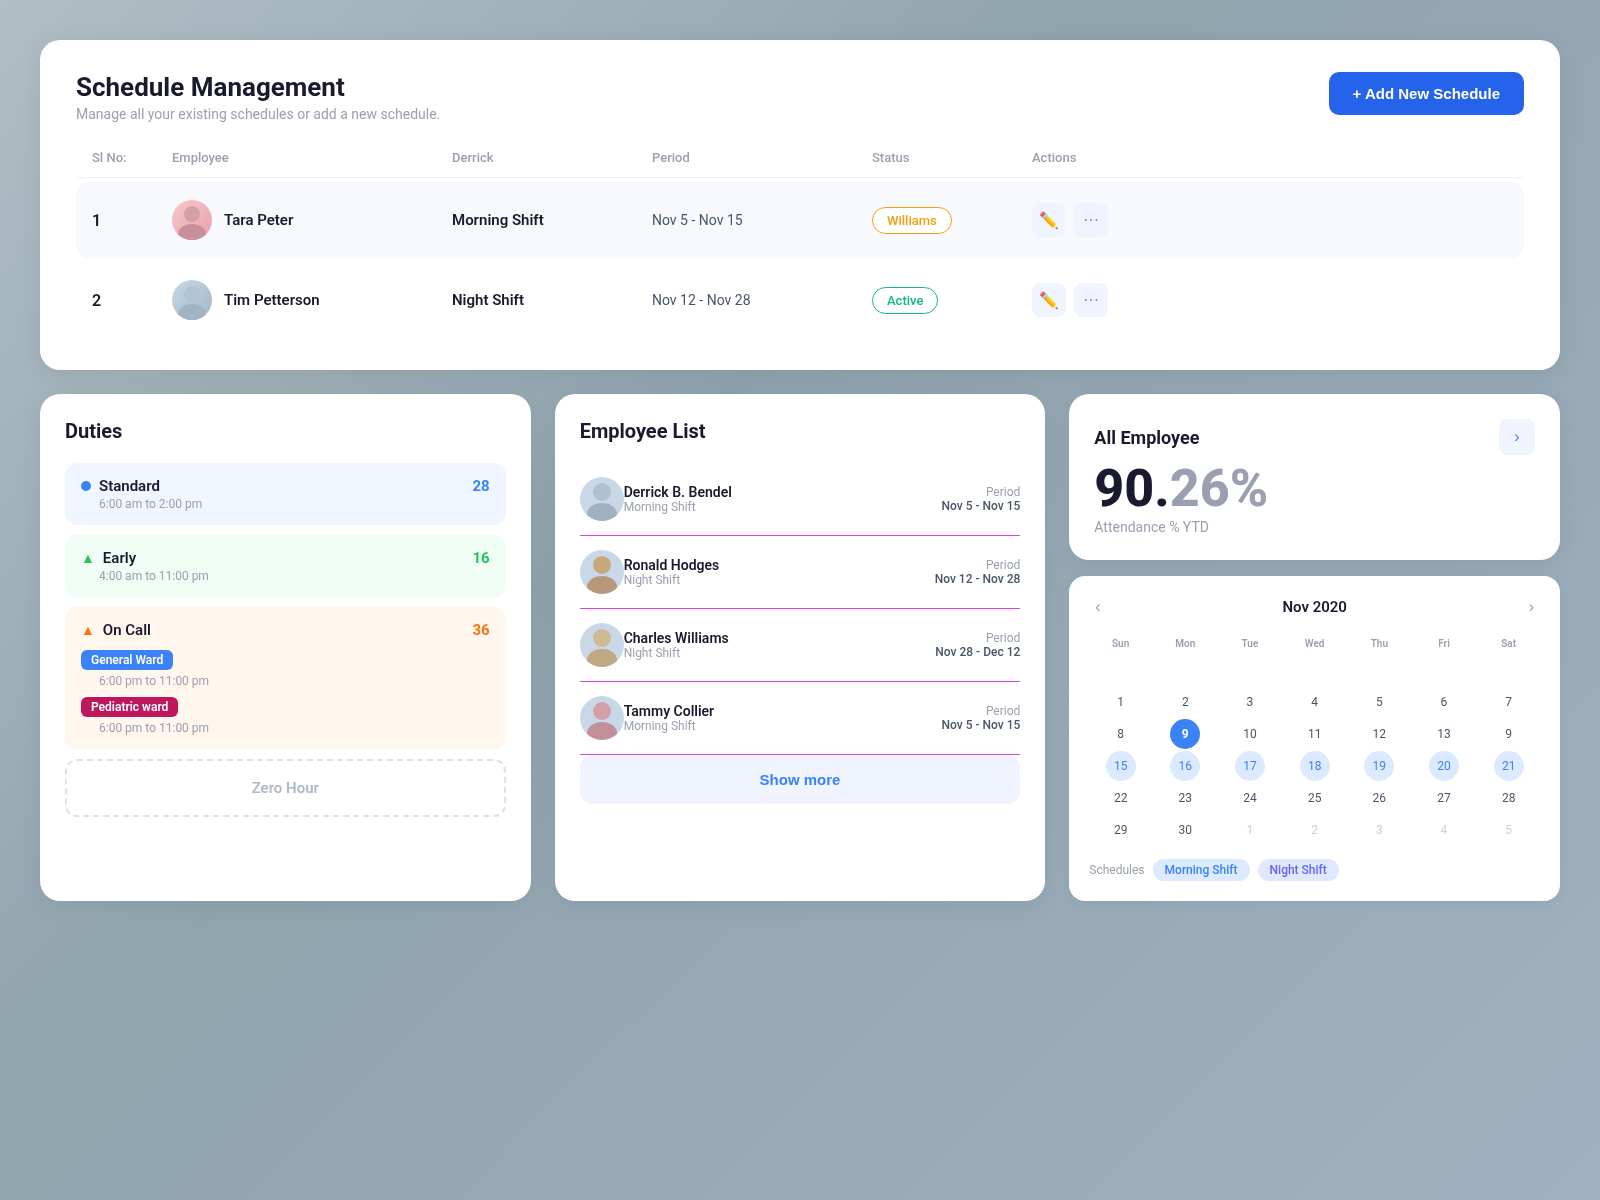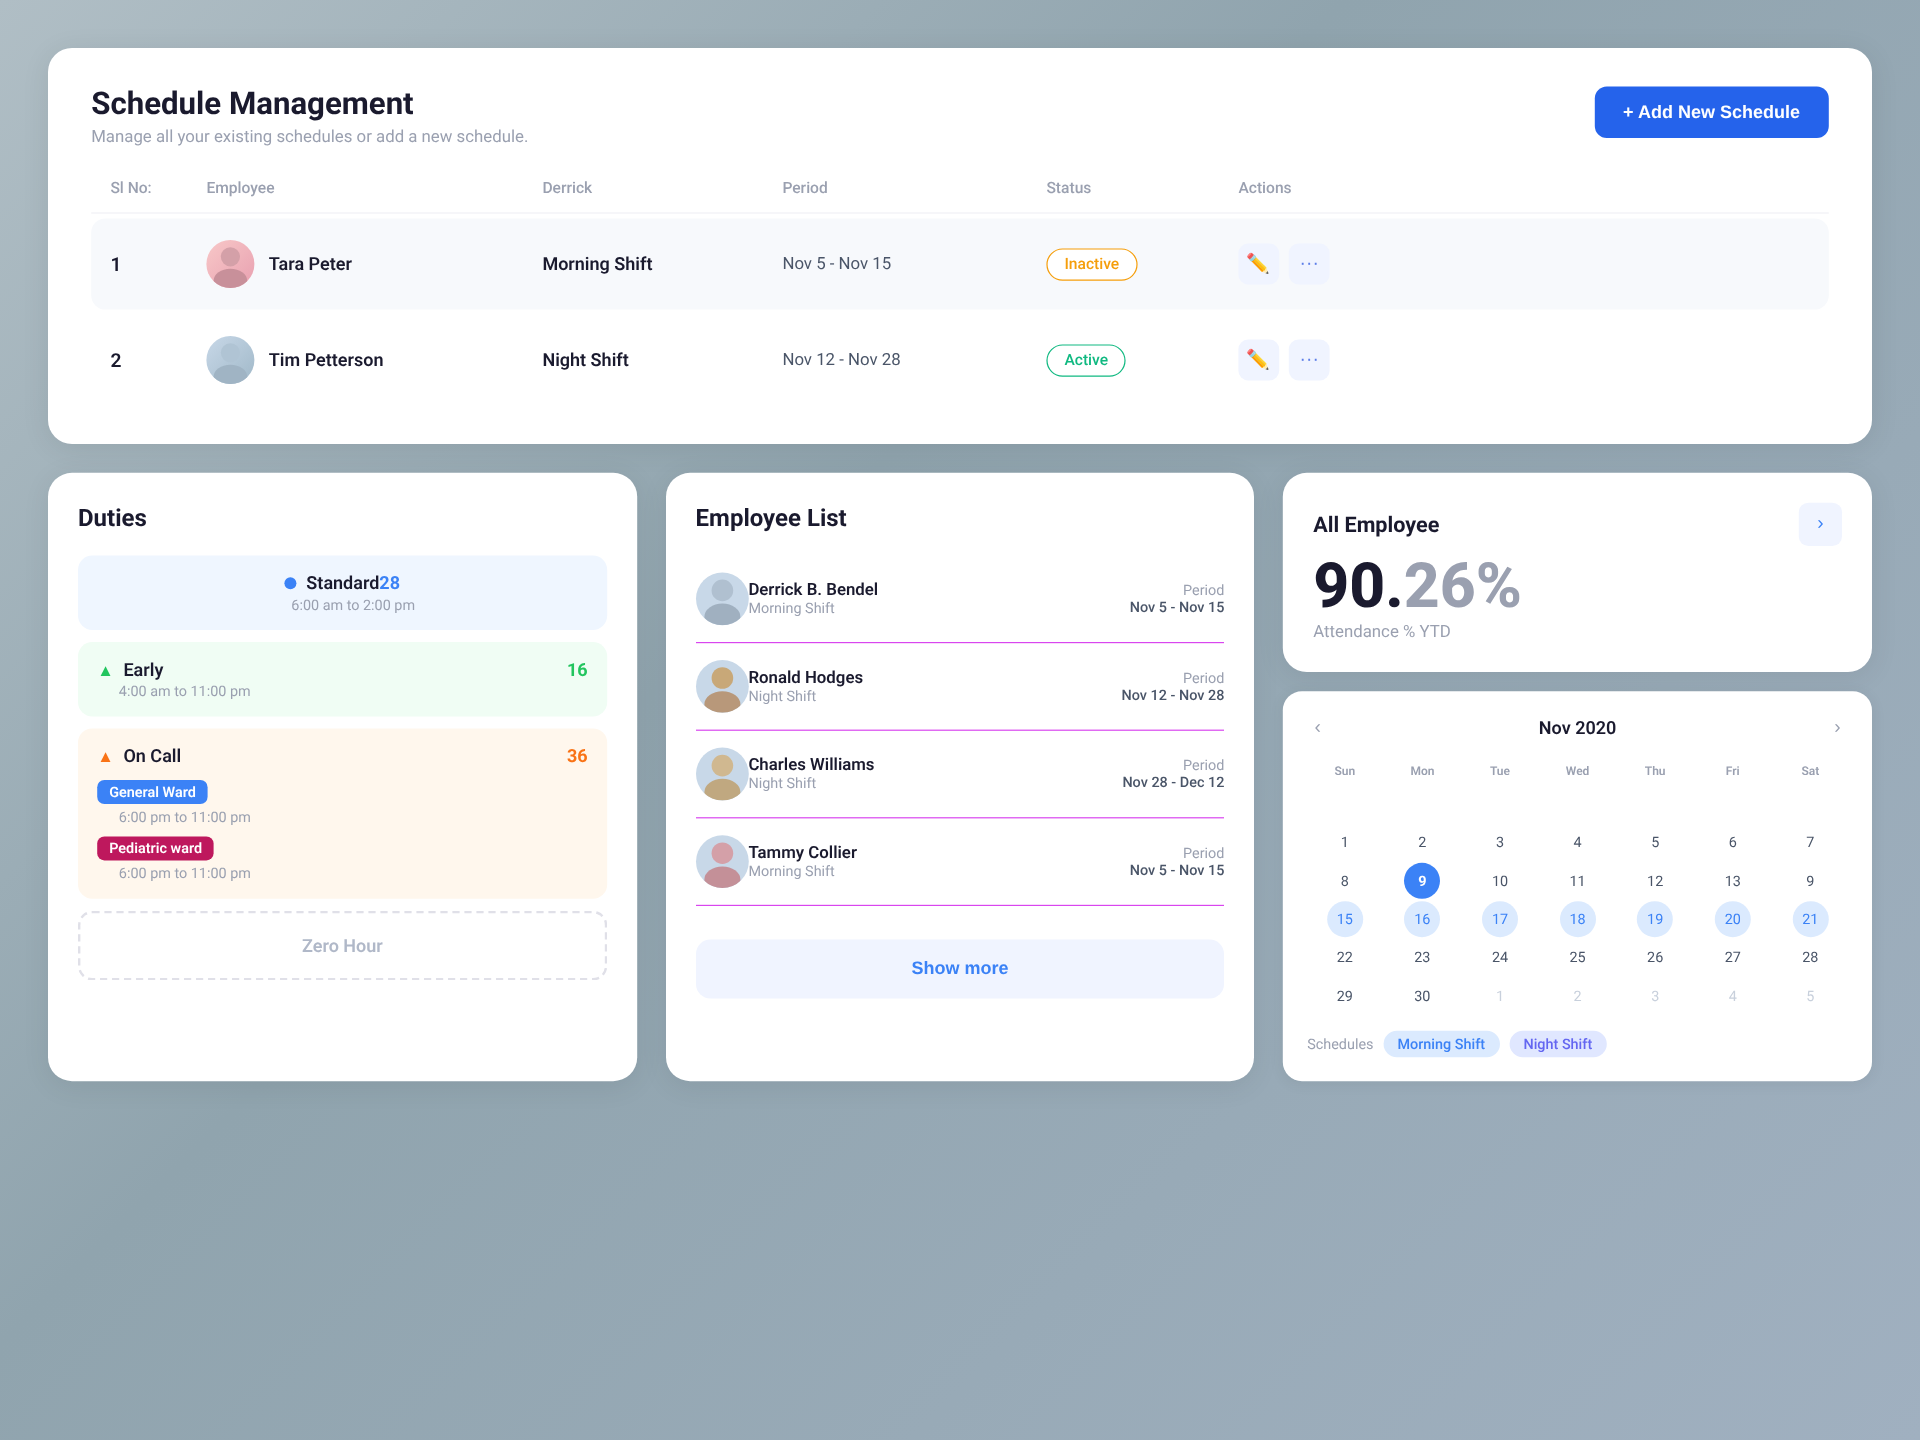--- a/index.html
+++ b/index.html
@@ -189,21 +189,21 @@
     .duty-dot.blue { background: #3b82f6; }
     .duty-time {
       font-size: 12px;
       color: #9aa0b0;
       margin-left: 18px;
     }
     .duty-count {
       font-size: 15px;
       font-weight: 700;
     }
-    .duty-blue { background: #eff6ff; align-items: center; }
+    .duty-blue { background: #eff6ff; }
     .duty-count-blue { color: #3b82f6; }
     .duty-green { background: #f0fdf4; }
     .duty-count-green { color: #22c55e; }
     .duty-orange { background: #fff7ed; }
     .duty-count-orange { color: #f97316; }
 
     .ward-badge {
       display: inline-block;
       border-radius: 6px;
       padding: 3px 10px;
@@ -271,21 +271,21 @@
     .show-more-btn {
       width: 100%;
       background: #f0f4ff;
       border: none;
       border-radius: 12px;
       padding: 16px;
       font-size: 15px;
       font-weight: 600;
       color: #3b82f6;
       cursor: pointer;
-      margin-top: 28px;
+      margin-top: 0;
     }
 
     
     .all-emp-header {
       display: flex;
       justify-content: space-between;
       align-items: center;
       margin-bottom: 8px;
     }
     .attendance-big {
@@ -436,21 +436,21 @@
         <svg width="40" height="40" viewBox="0 0 40 40">
             <circle cx="20" cy="14" r="8" fill="#d4a0a8"></circle>
             <ellipse cx="20" cy="34" rx="14" ry="10" fill="#c8909a"></ellipse>
           </svg>
       </div>
       <span class="employee-name">Tara Peter</span>
     </div>
     <span class="schedule-cell">Morning Shift</span>
     <span class="period-cell">Nov 5 - Nov 15</span>
     <div>
-      <span class="status-badge status-inactive">Inactive</span>
+      <span class="status-badge status-inactive">Williams</span>
     </div>
     <div class="actions-cell">
       <button class="action-icon-btn">✏️</button>
       <button class="action-icon-btn">···</button>
     </div>
   </div>
 
   <div class="table-row">
     <span class="row-num">2</span>
     <div class="employee-cell">

